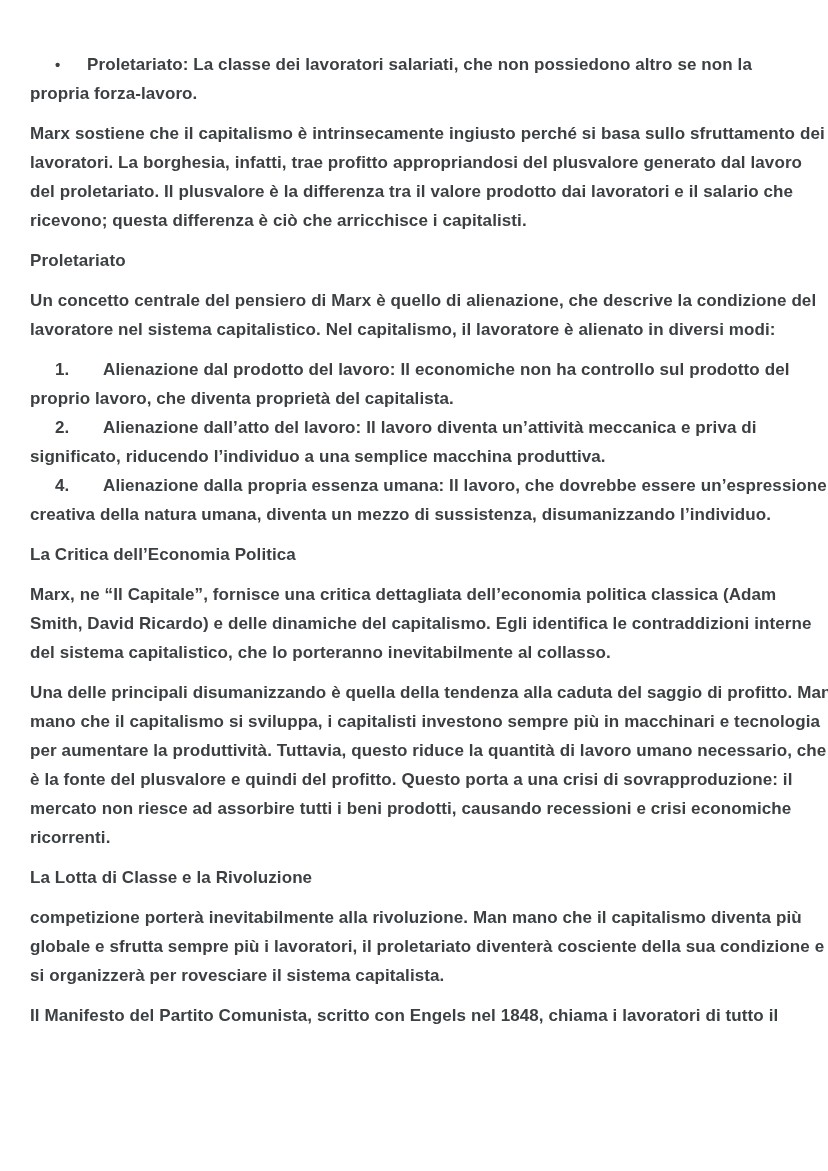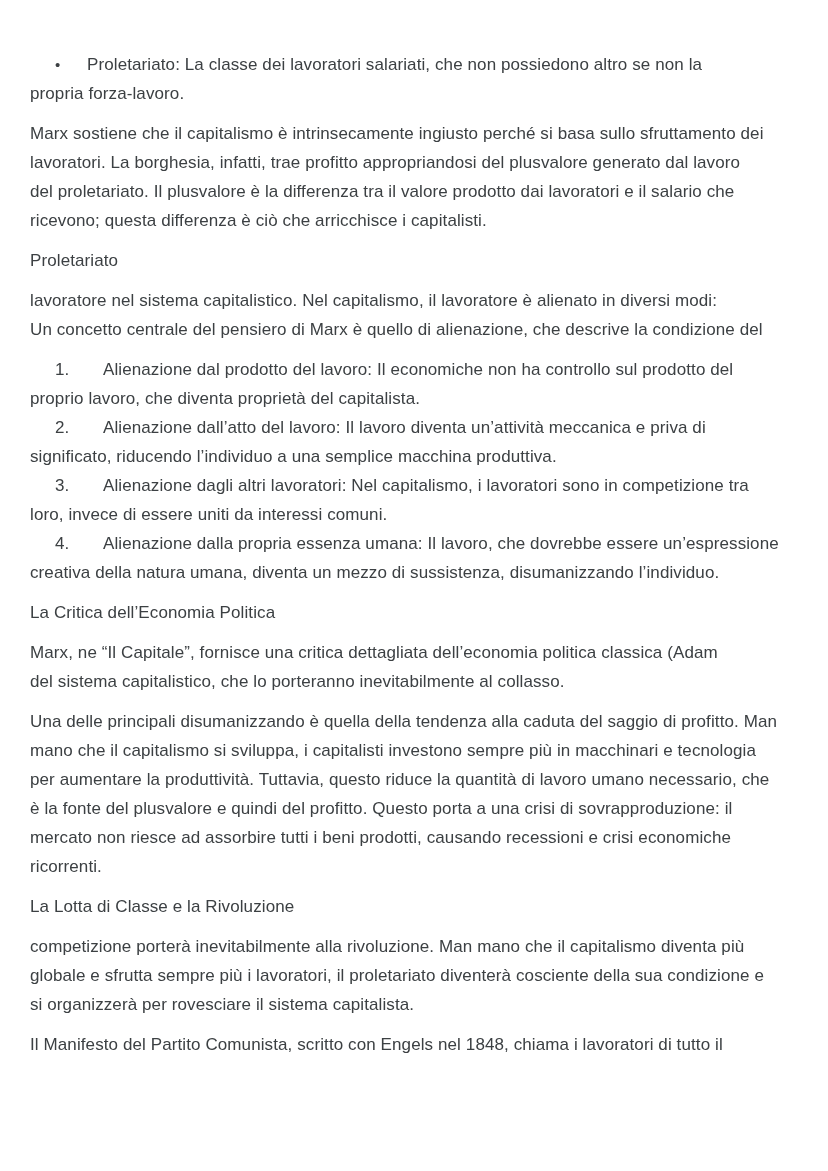--- a/index.html
+++ b/index.html
@@ -15,21 +15,21 @@
     padding: 50px 28px 0 30px;
     overflow: hidden;
   }
   .doc {
     color: #3c4043;
     font-size: 17px;
     line-height: 29px;
     font-weight: 400;
     letter-spacing: 0.1px;
   }
-  .block { margin: 11px 0; }
+  .block { margin: 11px 0; font-weight: bold; }
   .block.bullet_item, .block.numbered_item { margin: 0; }
   .line { white-space: nowrap; }
   .line.first { padding-left: 25px; }
   .marker { display: inline-block; vertical-align: baseline; }
   .marker.bullet { width: 32px; font-size: 15px; }
   .marker.number { width: 48px; }
 </style>
 </head>
 <body>
 
@@ -42,44 +42,41 @@
       <div class="block paragraph">
         <div class="line">Marx sostiene che il capitalismo è intrinsecamente ingiusto perché si basa sullo sfruttamento dei</div>
         <div class="line">lavoratori. La borghesia, infatti, trae profitto appropriandosi del plusvalore generato dal lavoro</div>
         <div class="line">del proletariato. Il plusvalore è la differenza tra il valore prodotto dai lavoratori e il salario che</div>
         <div class="line">ricevono; questa differenza è ciò che arricchisce i capitalisti.</div>
       </div>
       <div class="block heading">
         <div class="line">Proletariato</div>
       </div>
       <div class="block paragraph">
+        <div class="line">Un concetto centrale del pensiero di Marx è quello di alienazione, che descrive la condizione del</div>
         <div class="line">lavoratore nel sistema capitalistico. Nel capitalismo, il lavoratore è alienato in diversi modi:</div>
-        <div class="line">Un concetto centrale del pensiero di Marx è quello di alienazione, che descrive la condizione del</div>
       </div>
       <div class="block numbered_item">
         <div class="line first"><span class="marker number">1.</span><span>Alienazione dal prodotto del lavoro: Il economiche non ha controllo sul prodotto del</span></div>
         <div class="line">proprio lavoro, che diventa proprietà del capitalista.</div>
       </div>
       <div class="block numbered_item">
         <div class="line first"><span class="marker number">2.</span><span>Alienazione dall’atto del lavoro: Il lavoro diventa un’attività meccanica e priva di</span></div>
         <div class="line">significato, riducendo l’individuo a una semplice macchina produttiva.</div>
       </div>
       <div class="block numbered_item">
-        <div class="line first"><span class="marker number">3.</span><span>Alienazione dagli altri lavoratori: Nel capitalismo, i lavoratori sono in competizione tra</span></div>
-        <div class="line">loro, invece di essere uniti da interessi comuni.</div>
-      </div>
-      <div class="block numbered_item">
         <div class="line first"><span class="marker number">4.</span><span>Alienazione dalla propria essenza umana: Il lavoro, che dovrebbe essere un’espressione</span></div>
         <div class="line">creativa della natura umana, diventa un mezzo di sussistenza, disumanizzando l’individuo.</div>
       </div>
       <div class="block heading">
         <div class="line">La Critica dell’Economia Politica</div>
       </div>
       <div class="block paragraph">
         <div class="line">Marx, ne “Il Capitale”, fornisce una critica dettagliata dell’economia politica classica (Adam</div>
+        <div class="line">Smith, David Ricardo) e delle dinamiche del capitalismo. Egli identifica le contraddizioni interne</div>
         <div class="line">del sistema capitalistico, che lo porteranno inevitabilmente al collasso.</div>
       </div>
       <div class="block paragraph">
         <div class="line">Una delle principali disumanizzando è quella della tendenza alla caduta del saggio di profitto. Man</div>
         <div class="line">mano che il capitalismo si sviluppa, i capitalisti investono sempre più in macchinari e tecnologia</div>
         <div class="line">per aumentare la produttività. Tuttavia, questo riduce la quantità di lavoro umano necessario, che</div>
         <div class="line">è la fonte del plusvalore e quindi del profitto. Questo porta a una crisi di sovrapproduzione: il</div>
         <div class="line">mercato non riesce ad assorbire tutti i beni prodotti, causando recessioni e crisi economiche</div>
         <div class="line">ricorrenti.</div>
       </div>

